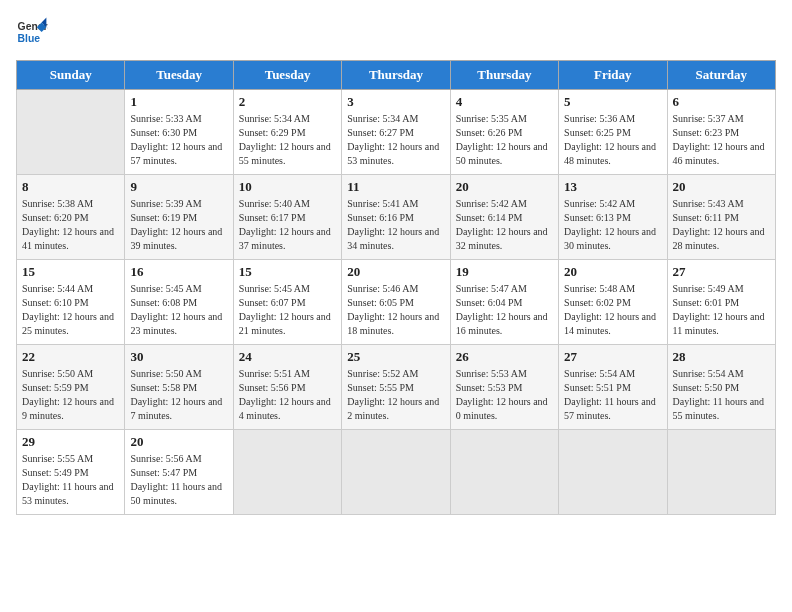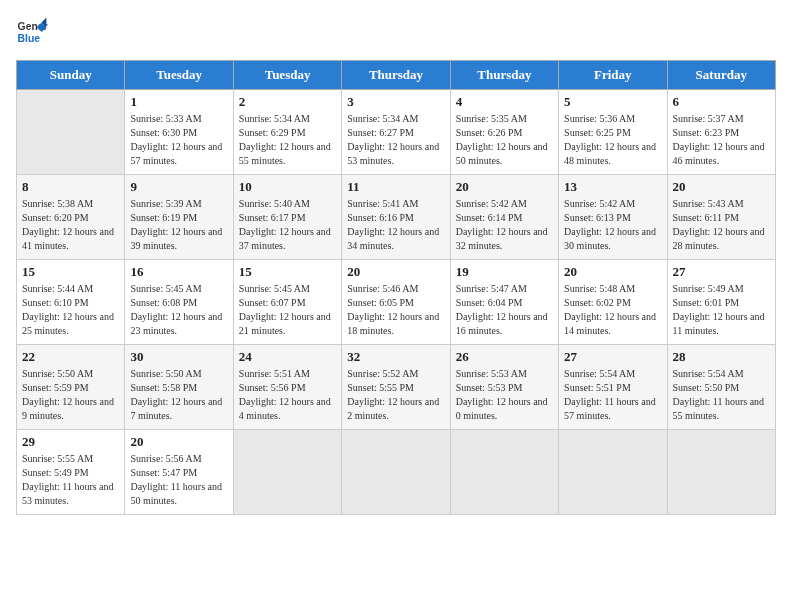--- a/index.html
+++ b/index.html
@@ -205,21 +205,21 @@
         </td>
         <td>
           <span class="day-num">30</span>
           <div class="day-detail">Sunrise: 5:50 AM<br>Sunset: 5:58 PM<br>Daylight: 12 hours and 7 minutes.</div>
         </td>
         <td>
           <span class="day-num">24</span>
           <div class="day-detail">Sunrise: 5:51 AM<br>Sunset: 5:56 PM<br>Daylight: 12 hours and 4 minutes.</div>
         </td>
         <td>
-          <span class="day-num">32</span>
+          <span class="day-num">25</span>
           <div class="day-detail">Sunrise: 5:52 AM<br>Sunset: 5:55 PM<br>Daylight: 12 hours and 2 minutes.</div>
         </td>
         <td>
           <span class="day-num">26</span>
           <div class="day-detail">Sunrise: 5:53 AM<br>Sunset: 5:53 PM<br>Daylight: 12 hours and 0 minutes.</div>
         </td>
         <td>
           <span class="day-num">27</span>
           <div class="day-detail">Sunrise: 5:54 AM<br>Sunset: 5:51 PM<br>Daylight: 11 hours and 57 minutes.</div>
         </td>

